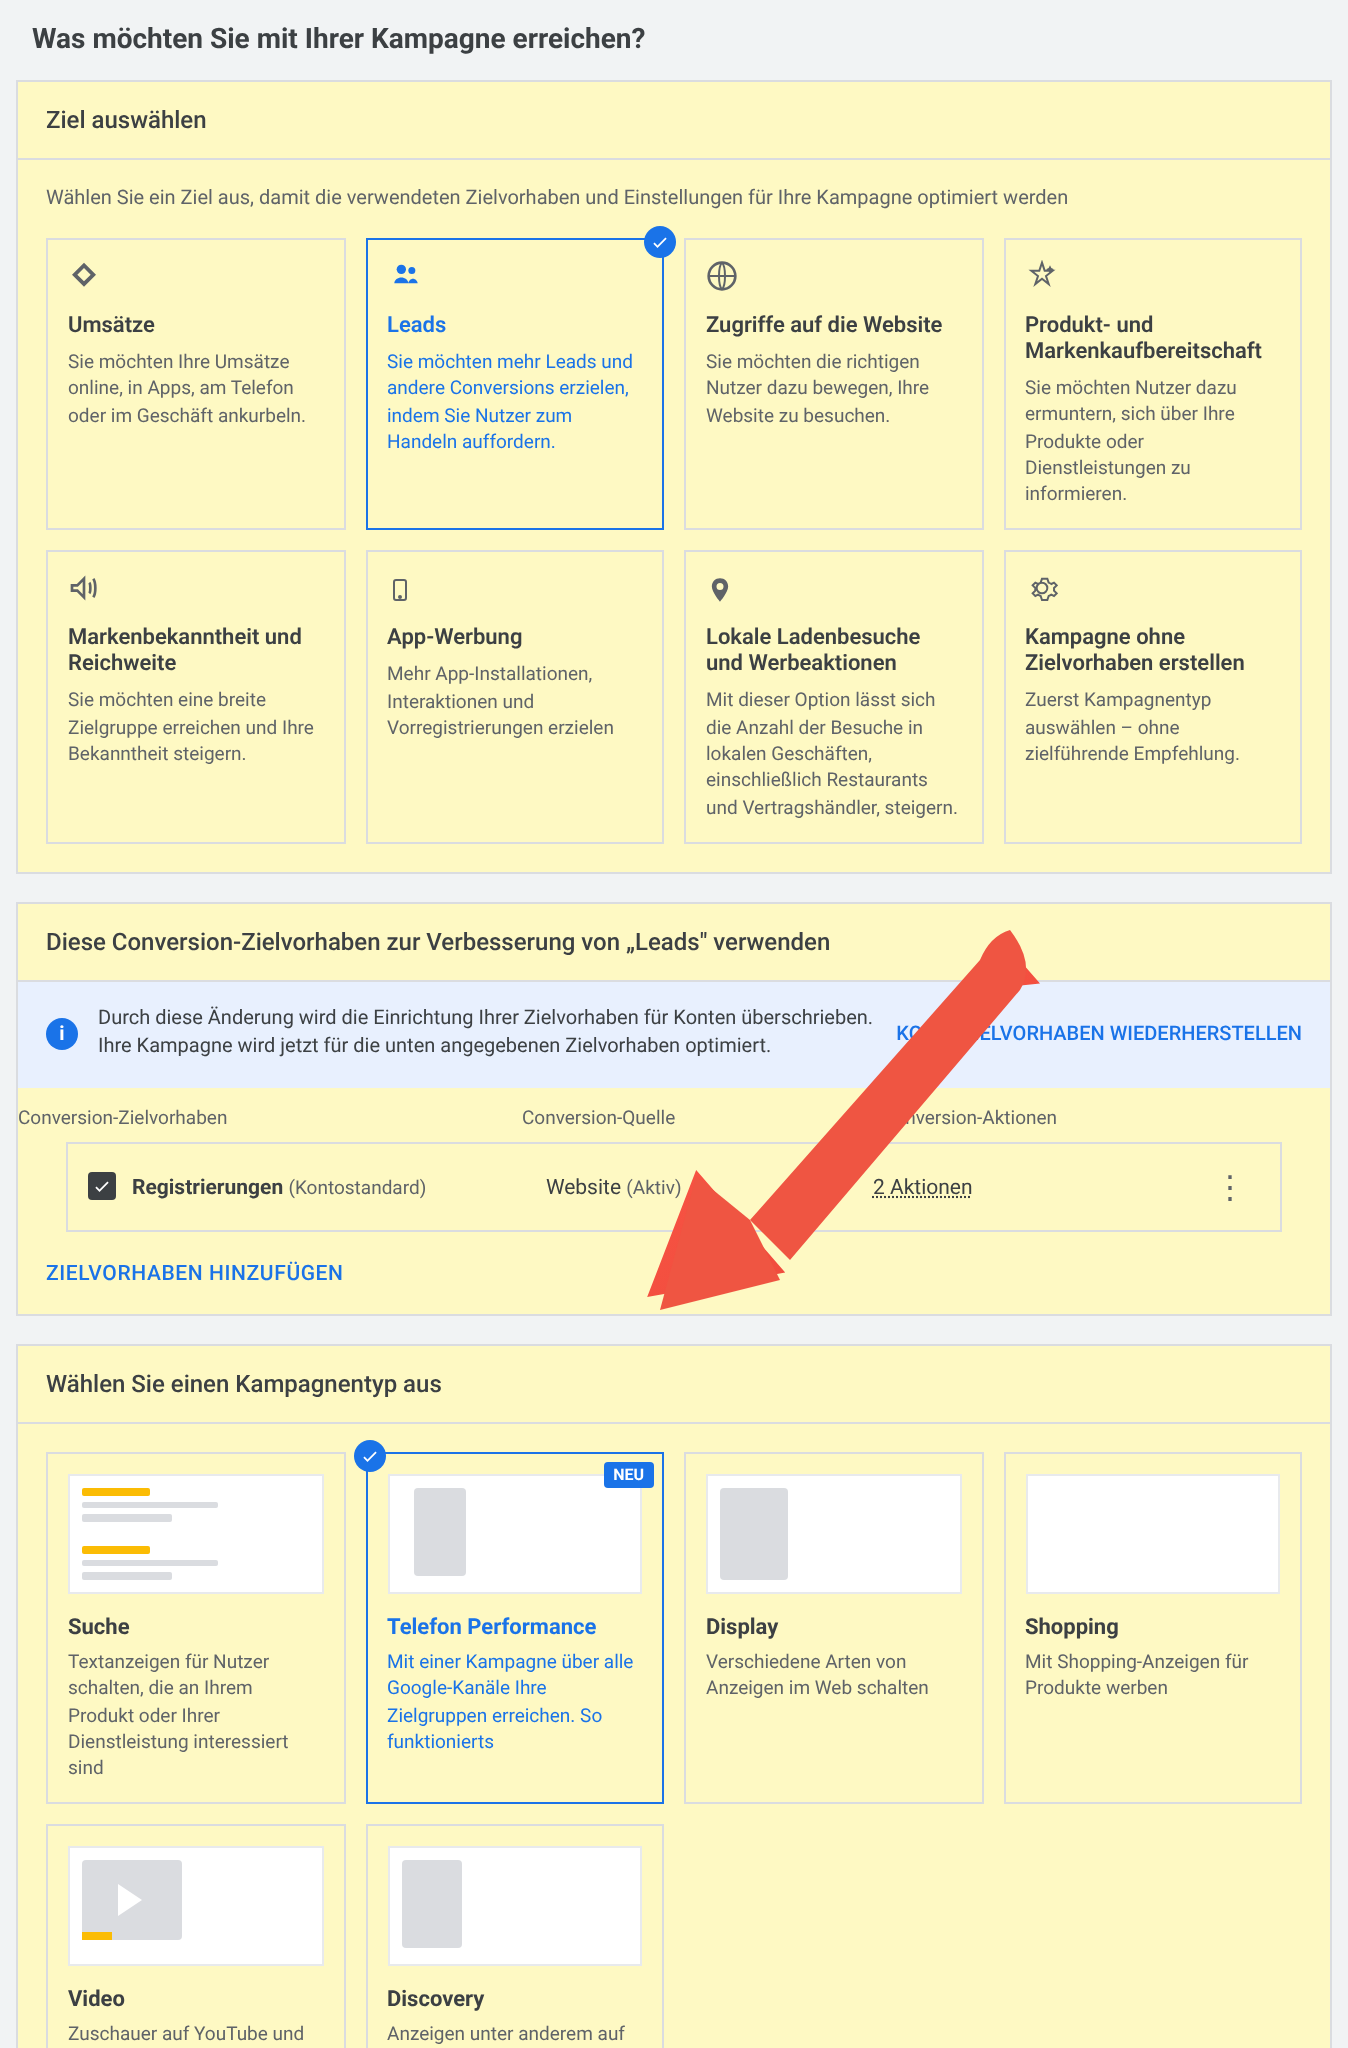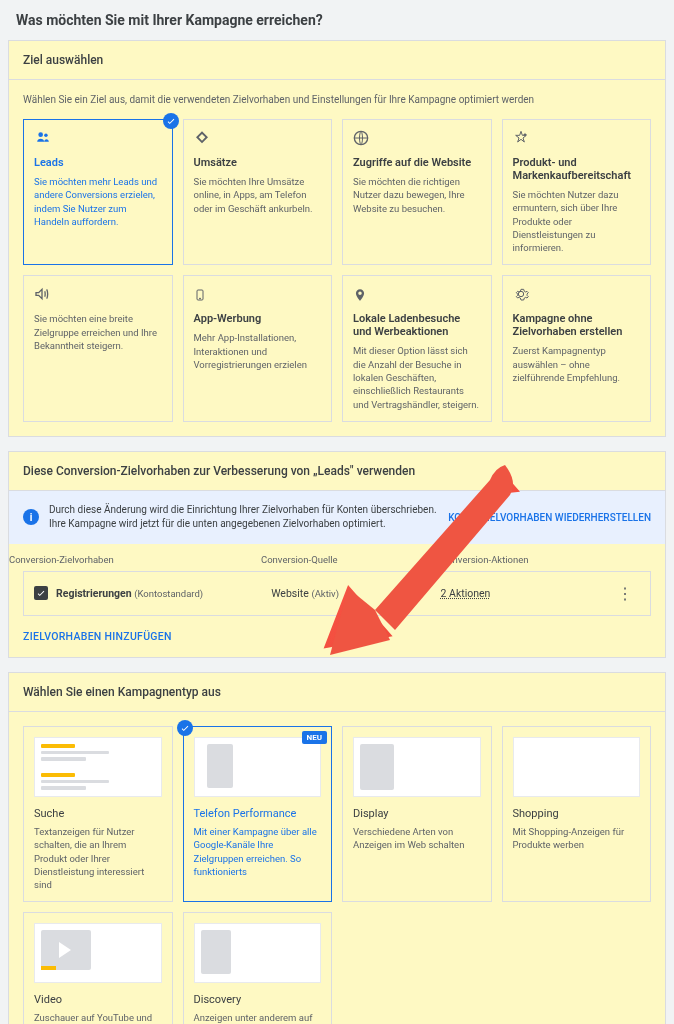--- a/index.html
+++ b/index.html
@@ -83,21 +83,21 @@
 
   .conv-header {
     display: grid;
     grid-template-columns: 1.4fr 1fr 1fr 30px;
     font-size: 9.5px;
     color: #5f6368;
     padding: 10px 14px 6px 0;
   }
   .conv-row-wrap {
     border: 1px solid #dadce0;
-    margin: 0 14px;
+    margin: 0 24px;
   }
   .conv-row {
     display: grid;
     grid-template-columns: 1.4fr 1fr 1fr 30px;
     align-items: center;
     padding: 12px 10px;
     font-size: 10.5px;
   }
   .conv-name { display:flex; align-items:center; gap:8px; }
   .conv-check {
@@ -129,21 +129,21 @@
   .type-card.selected .type-title,
   .type-card.selected .type-desc { color:#1a73e8; }
   .type-thumb {
     height: 60px;
     border: 1px solid #e8eaed;
     background: #fff;
     margin-bottom: 10px;
     padding: 6px;
     display:flex; gap:4px;
   }
-  .type-title { font-size: 11px; font-weight:400; margin-bottom:5px; }
+  .type-title { font-size: 11px; font-weight:700; margin-bottom:5px; }
   .type-desc { font-size: 9.5px; color:#5f6368; line-height:1.4; }
   .type-desc .link { color:#1a73e8; }
   .neu-badge {
     position:absolute; top:4px; right:4px;
     background:#1a73e8; color:#fff;
     font-size:8px; font-weight:bold;
     padding:2px 5px; border-radius:2px;
   }
 
   
@@ -165,64 +165,65 @@
 </head>
 <body>
 
 <div class="page-title">Was möchten Sie mit Ihrer Kampagne erreichen?</div>
 
 <div class="panel">
   <div class="panel-header">Ziel auswählen</div>
   <div class="panel-body">
     <div class="subtext">Wählen Sie ein Ziel aus, damit die verwendeten Zielvorhaben und Einstellungen für Ihre Kampagne optimiert werden</div>
     <div class="goal-grid" id="goal-grid">
+        <div class="goal-card">
+    <div class="goal-icon"><svg width="16" height="16" viewBox="0 0 24 24" fill="#5f6368">
+              <path d="M21 11l-9-9-9 9 9 9z M7 11l5-5 5 5-5 5z"></path>
+            </svg></div>
+    <div class="goal-title">Umsätze</div>
+    <div class="goal-desc">Sie möchten Ihre Umsätze online, in Apps, am Telefon oder im Geschäft ankurbeln.</div>
+
+  </div>
         <div class="goal-card selected">
     <div class="goal-icon"><svg width="18" height="14" viewBox="0 0 24 24" fill="#1a73e8">
               <circle cx="8" cy="8" r="4"></circle>
               <circle cx="17" cy="9" r="3"></circle>
               <path d="M2 20c0-3 3-5 6-5s6 2 6 5z M14 20c0-2 2-4 4-4s4 2 4 4z"></path>
             </svg></div>
     <div class="goal-title">Leads</div>
     <div class="goal-desc">Sie möchten mehr Leads und andere Conversions erzielen, indem Sie Nutzer zum Handeln auffordern.</div>
     <div class="check-badge">
             <svg viewBox="0 0 24 24">
               <path d="M9 16.2l-3.5-3.5L4 14.2 9 19.2 20 8.2 18.5 6.7z"></path>
             </svg>
           </div>
   </div>
         <div class="goal-card">
     <div class="goal-icon"><svg width="16" height="16" viewBox="0 0 24 24" fill="#5f6368">
-              <path d="M21 11l-9-9-9 9 9 9z M7 11l5-5 5 5-5 5z"></path>
-            </svg></div>
-    <div class="goal-title">Umsätze</div>
-    <div class="goal-desc">Sie möchten Ihre Umsätze online, in Apps, am Telefon oder im Geschäft ankurbeln.</div>
-
-  </div>
-        <div class="goal-card">
-    <div class="goal-icon"><svg width="16" height="16" viewBox="0 0 24 24" fill="#5f6368">
               <circle cx="12" cy="12" r="10" fill="none" stroke="#5f6368" stroke-width="2"></circle>
               <path d="M2 12h20 M12 2c3 3 3 17 0 20 M12 2c-3 3-3 17 0 20" fill="none" stroke="#5f6368" stroke-width="1.5"></path>
             </svg></div>
     <div class="goal-title">Zugriffe auf die Website</div>
     <div class="goal-desc">Sie möchten die richtigen Nutzer dazu bewegen, Ihre Website zu besuchen.</div>
 
   </div>
         <div class="goal-card">
     <div class="goal-icon"><svg width="16" height="16" viewBox="0 0 24 24" fill="#5f6368">
               <path d="M12 2l2 6h6l-5 4 2 6-5-4-5 4 2-6-5-4h6z" fill="none" stroke="#5f6368" stroke-width="1.5"></path>
               <path d="M18 4l1 2 2 1-2 1-1 2-1-2-2-1 2-1z"></path>
             </svg></div>
     <div class="goal-title">Produkt- und Markenkaufbereitschaft</div>
     <div class="goal-desc">Sie möchten Nutzer dazu ermuntern, sich über Ihre Produkte oder Dienstleistungen zu informieren.</div>
 
   </div>
         <div class="goal-card">
     <div class="goal-icon"><svg width="16" height="16" viewBox="0 0 24 24" fill="#5f6368">
               <path d="M3 10v4h4l5 5V5L7 10z M16 8c1 1 1 7 0 8 M19 5c2 3 2 11 0 14" fill="none" stroke="#5f6368" stroke-width="2"></path>
             </svg></div>
+    <div class="goal-title">Markenbekanntheit und Reichweite</div>
     <div class="goal-desc">Sie möchten eine breite Zielgruppe erreichen und Ihre Bekanntheit steigern.</div>
 
   </div>
         <div class="goal-card">
     <div class="goal-icon"><svg width="12" height="18" viewBox="0 0 24 24" fill="none" stroke="#5f6368" stroke-width="2">
               <rect x="6" y="2" width="12" height="20" rx="2"></rect>
               <circle cx="12" cy="19" r="1" fill="#5f6368"></circle>
             </svg></div>
     <div class="goal-title">App-Werbung</div>
     <div class="goal-desc">Mehr App-Installationen, Interaktionen und Vorregistrierungen erzielen</div>

